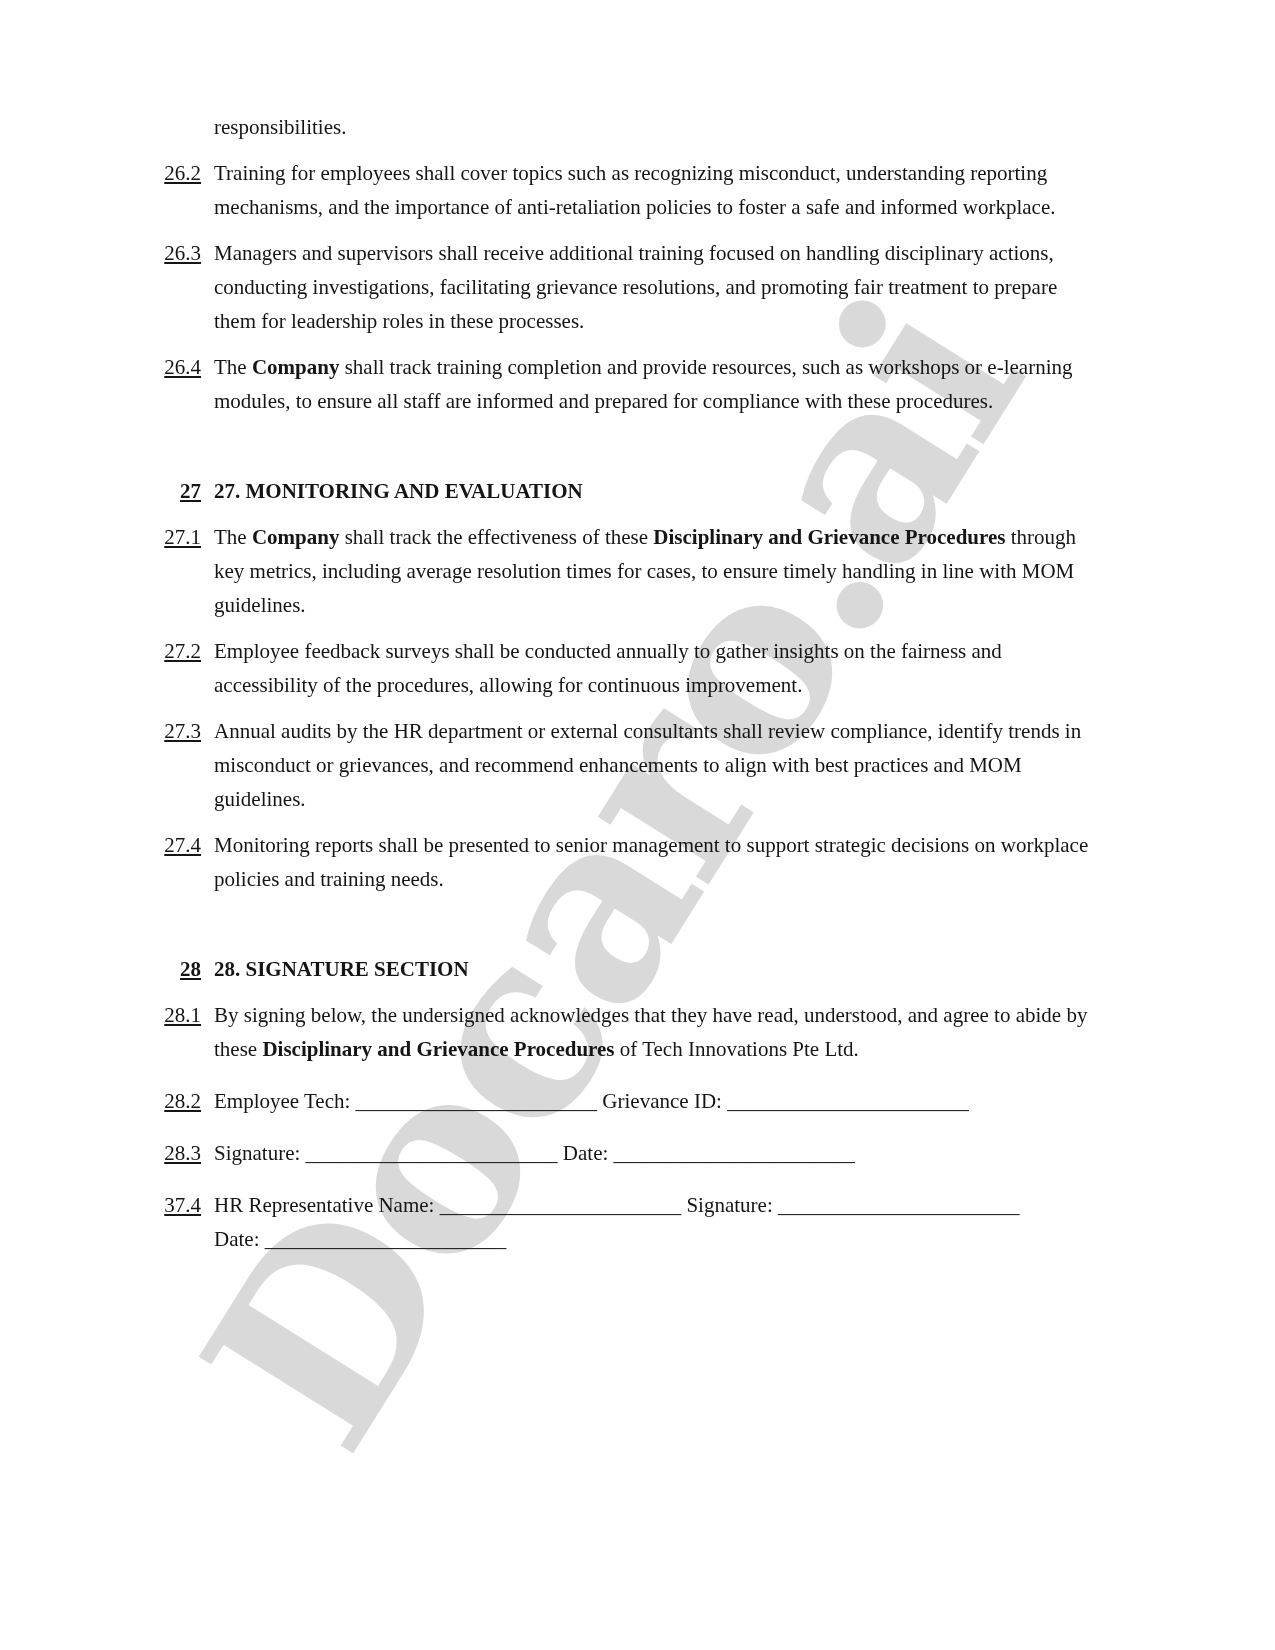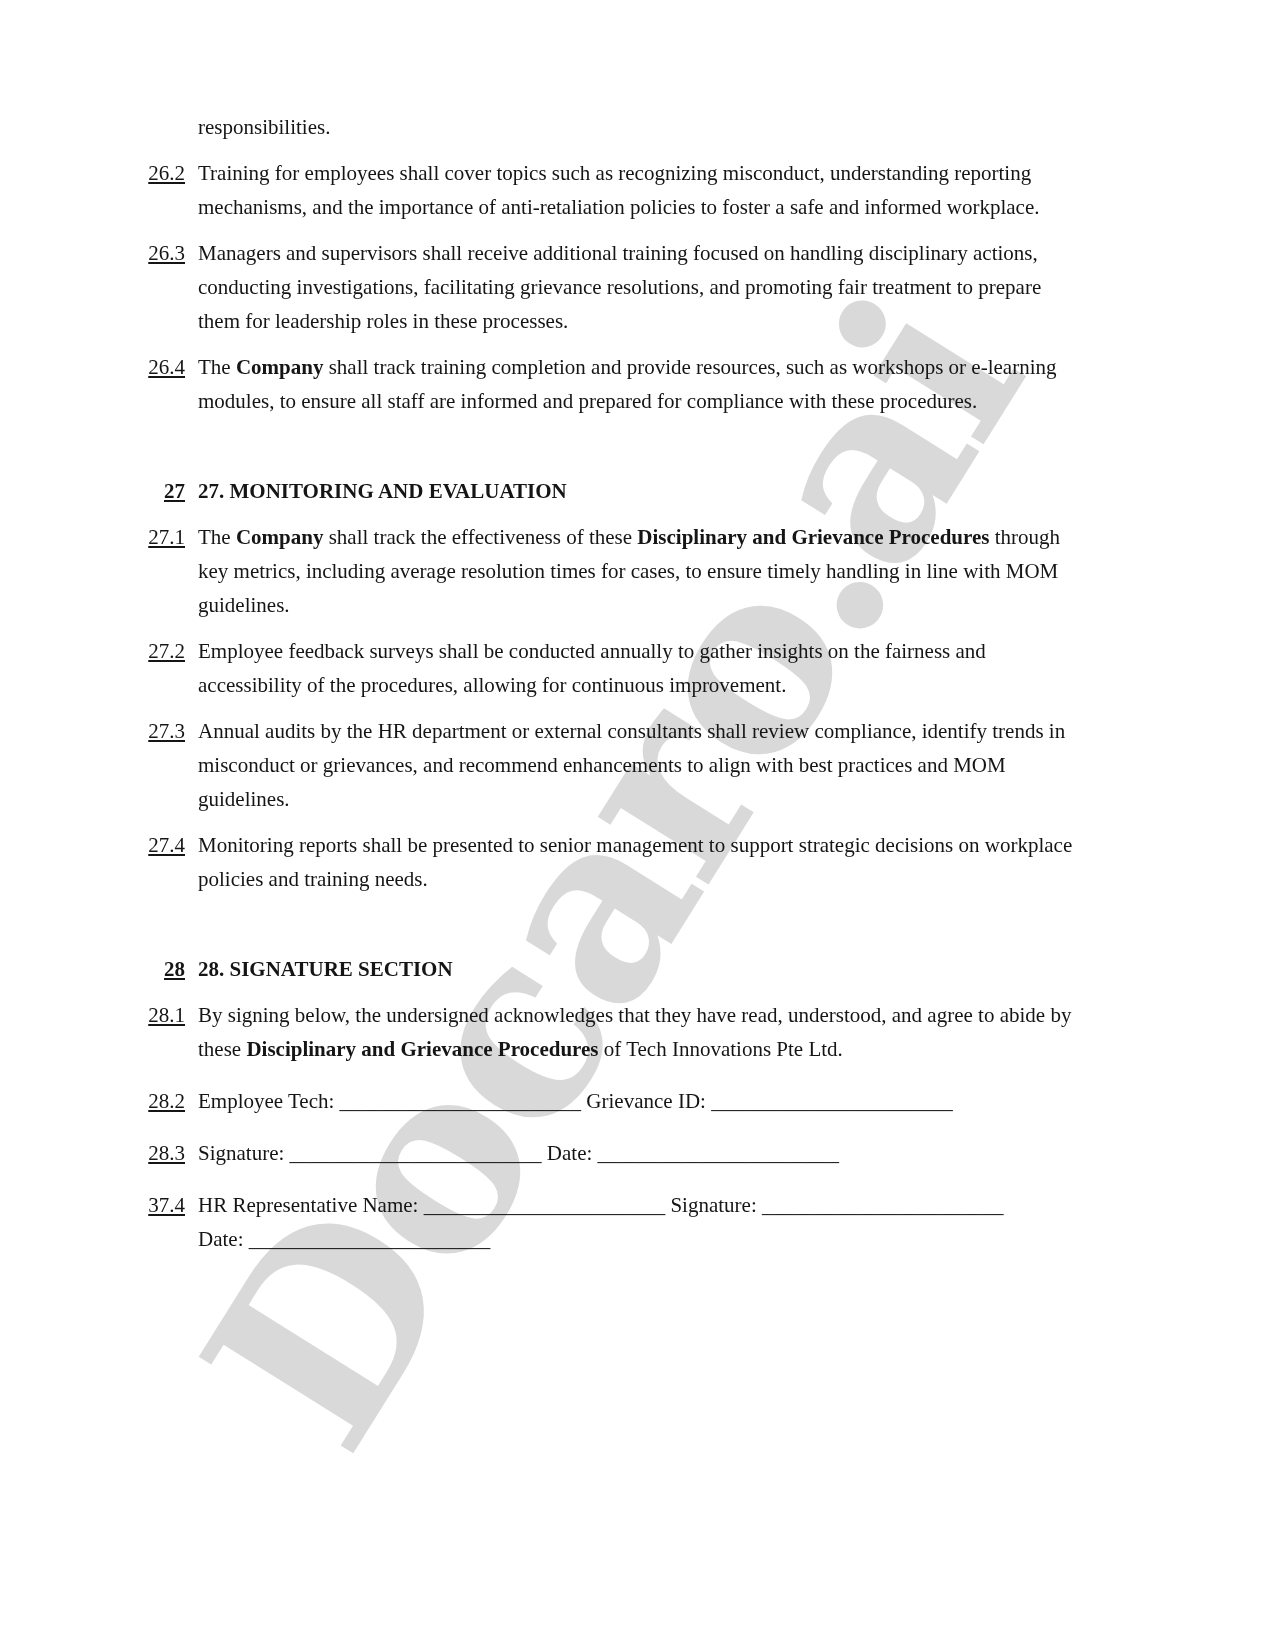--- a/index.html
+++ b/index.html
@@ -25,21 +25,21 @@
     font-weight: 700;
     font-size: 250px;
     letter-spacing: -6px;
     color: #d9d9d9;
     white-space: nowrap;
     z-index: 0;
     user-select: none;
   }
   .content {
     position: absolute;
-    left: 143px;
+    left: 159px;
     top: 110px;
     width: 940px;
     z-index: 1;
     display: flex;
     flex-direction: column;
     gap: 12px;
   }
   .row {
     display: flex;
     align-items: flex-start;

